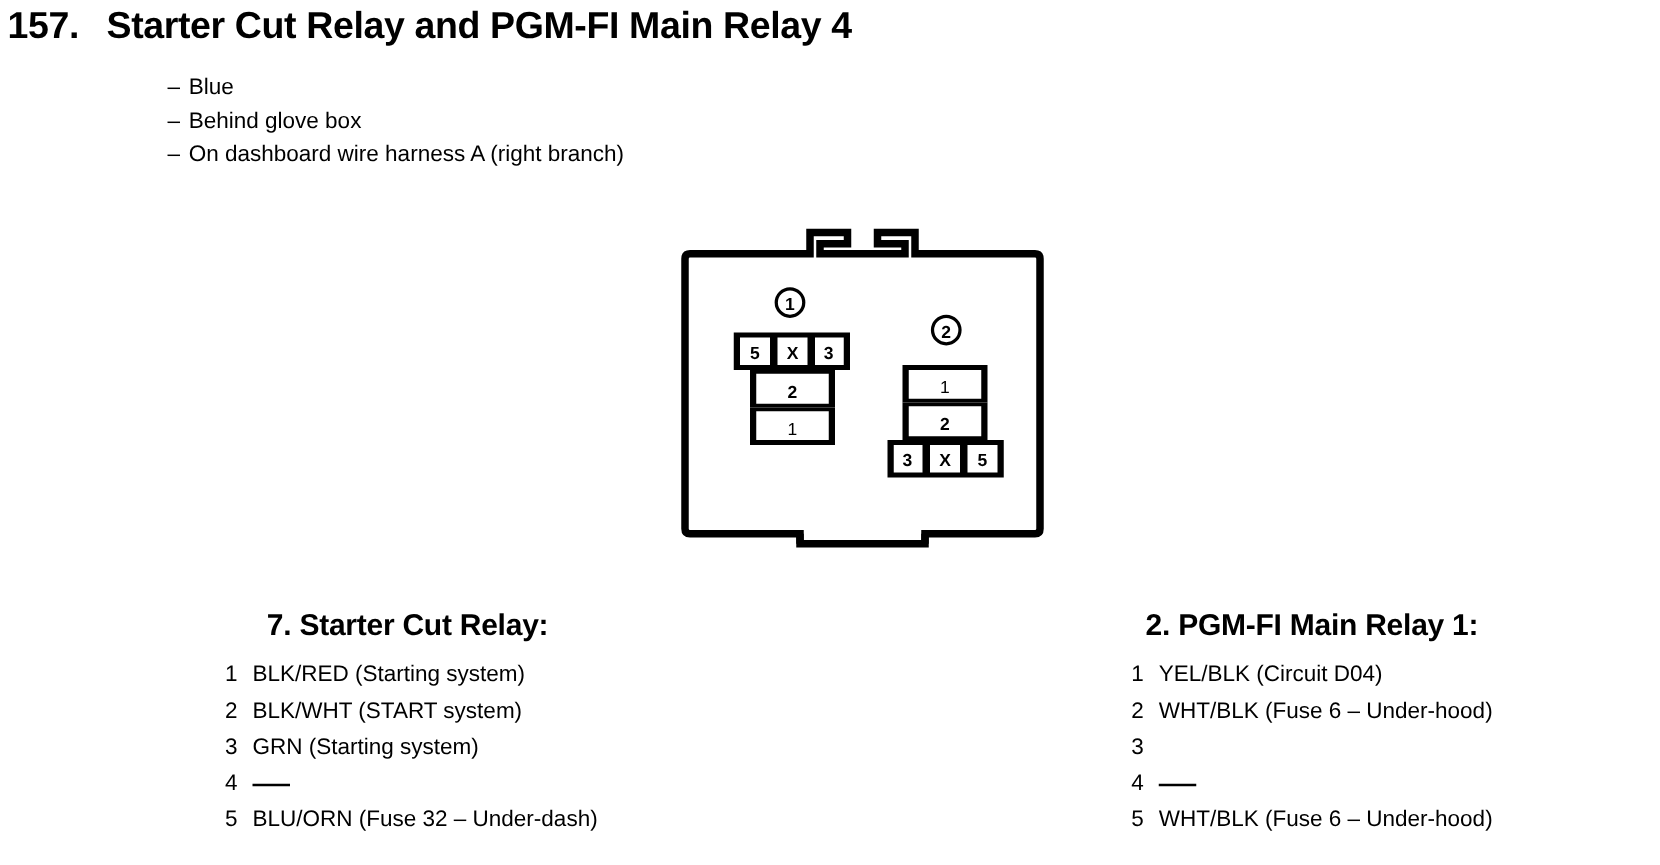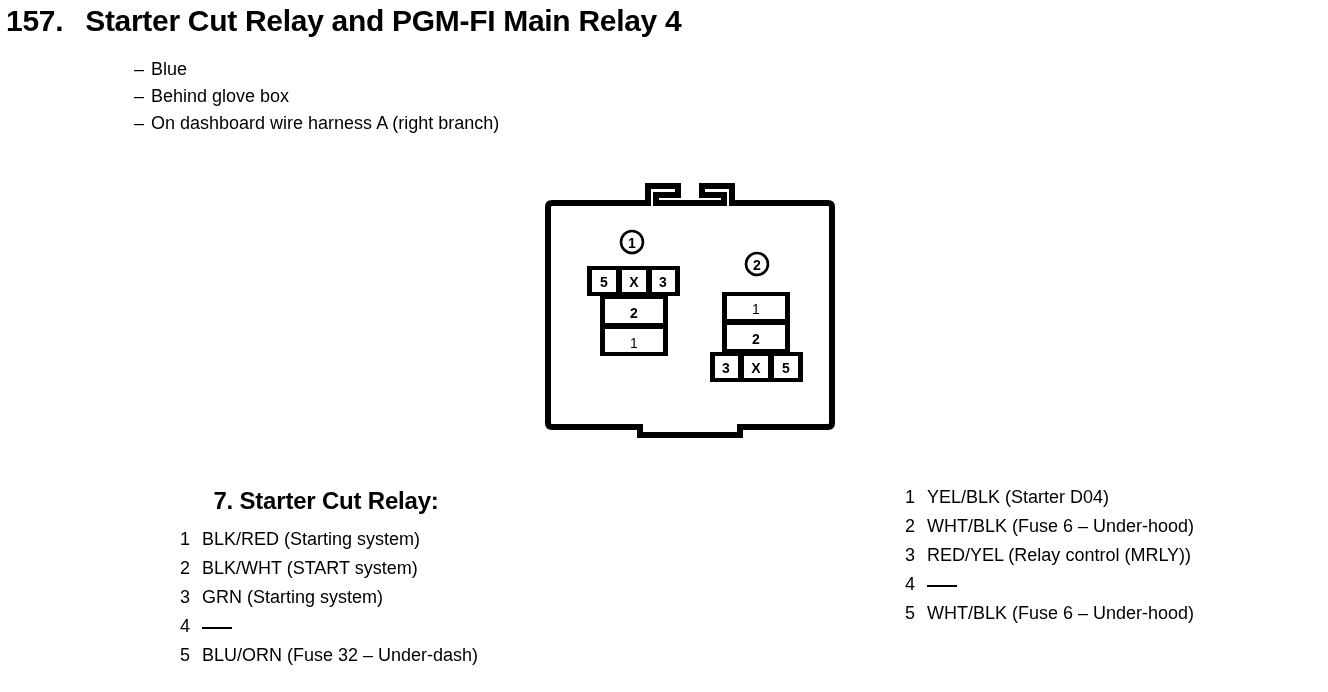--- a/index.html
+++ b/index.html
@@ -223,32 +223,32 @@
       <span class="pin-empty-dash"></span>
     </div>
     <div class="legend-row">
       <span class="pin-num">5</span>
       <span class="pin-desc">BLU/ORN (Fuse 32 – Under-dash)</span>
     </div>
   </div>
 </div>
 
 <div class="legend" id="legend-right">
+  <div class="legend-title">2. PGM-FI Main Relay 1:</div>
   <div class="legend-rows">
     <div class="legend-row">
       <span class="pin-num">1</span>
-      <span class="pin-desc">YEL/BLK (Starter D04)</span>
+      <span class="pin-desc">YEL/BLK (Circuit D04)</span>
     </div>
     <div class="legend-row">
       <span class="pin-num">2</span>
       <span class="pin-desc">WHT/BLK (Fuse 6 – Under-hood)</span>
     </div>
     <div class="legend-row">
       <span class="pin-num">3</span>
-      <span class="pin-desc">RED/YEL (Relay control (MRLY))</span>
     </div>
     <div class="legend-row">
       <span class="pin-num">4</span>
       <span class="pin-empty-dash"></span>
     </div>
     <div class="legend-row">
       <span class="pin-num">5</span>
       <span class="pin-desc">WHT/BLK (Fuse 6 – Under-hood)</span>
     </div>
   </div>

